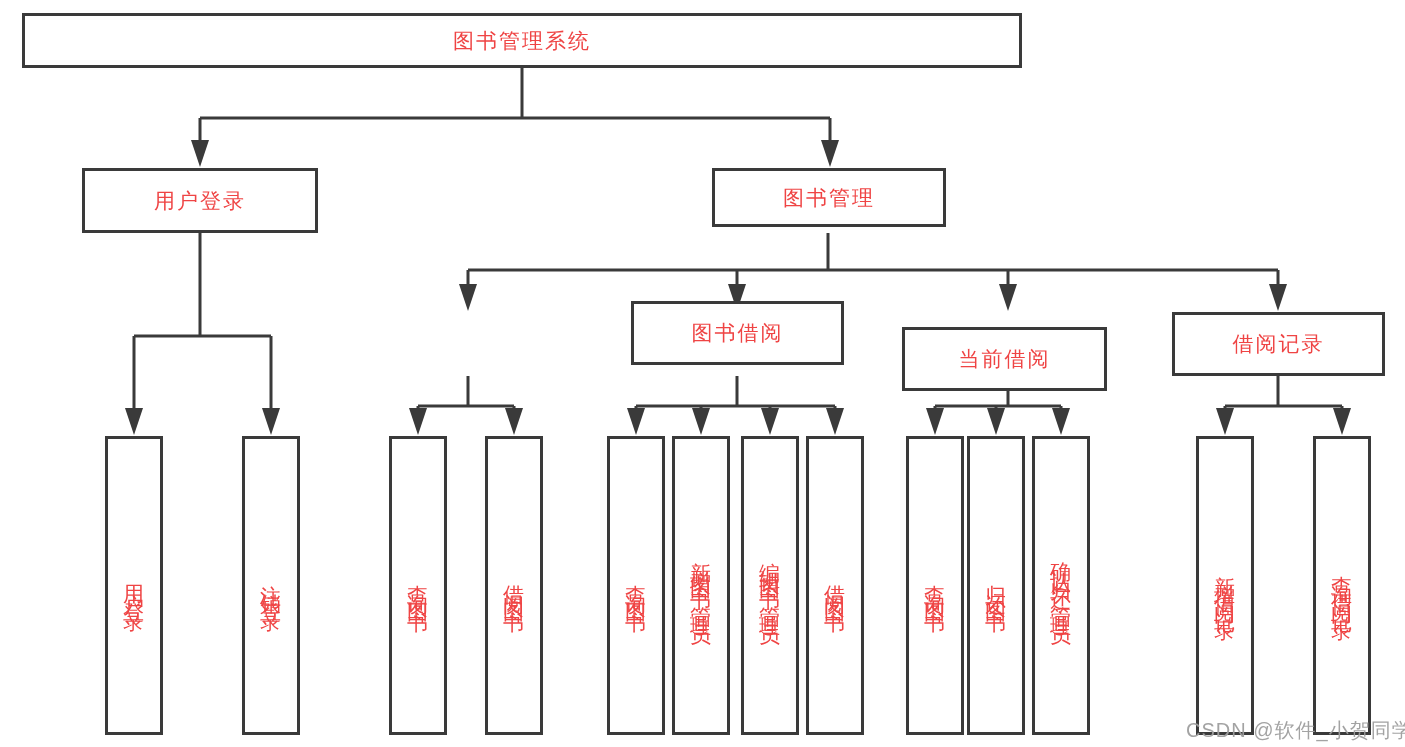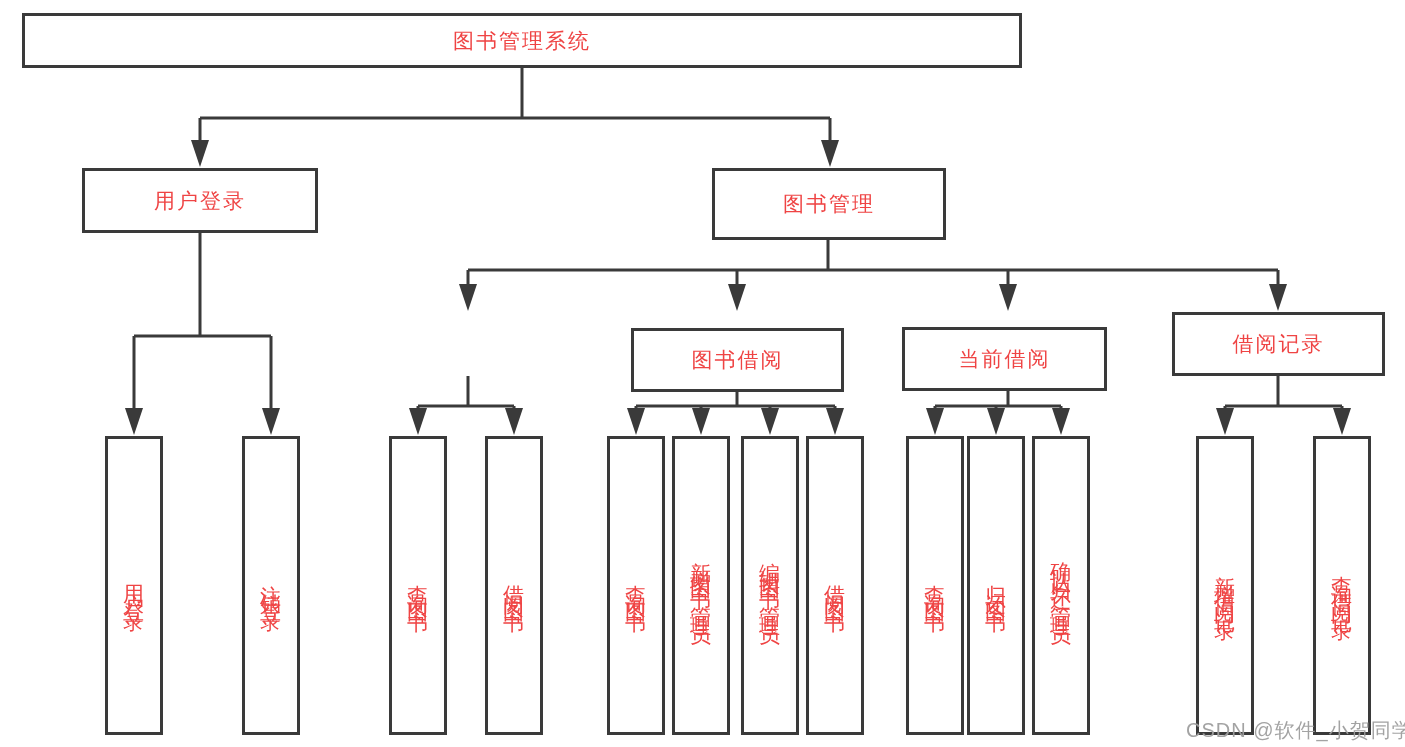--- a/index.html
+++ b/index.html
@@ -26,23 +26,23 @@
     align-items: center;
     justify-content: center;
     color: #ef4444;
     font-size: 21px;
     letter-spacing: 2px;
     white-space: nowrap;
   }
   
   .root { left: 22px;   top: 13px;  width: 1000px; height: 55px; }
   .l2a  { left: 82px;   top: 168px; width: 236px;  height: 65px; }
-  .l2b  { left: 712px;  top: 168px; width: 234px;  height: 72px; }
+  .l2b  { left: 712px;  top: 168px; width: 234px;  height: 59px; }
   .l3a  { left: 362px;  top: 312px; width: 213px;  height: 64px; }
-  .l3b  { left: 631px;  top: 328px; width: 213px;  height: 64px; }
+  .l3b  { left: 631px;  top: 301px; width: 213px;  height: 64px; }
   .l3c  { left: 902px;  top: 327px; width: 205px;  height: 64px; }
   .l3d  { left: 1172px; top: 312px; width: 213px;  height: 64px; }
   
   .leaf { top: 436px; width: 58px; height: 299px; }
   .leaf span {
     writing-mode: vertical-rl;
     text-orientation: mixed;
     letter-spacing: 9px;
     font-size: 21px;
     line-height: 1;

